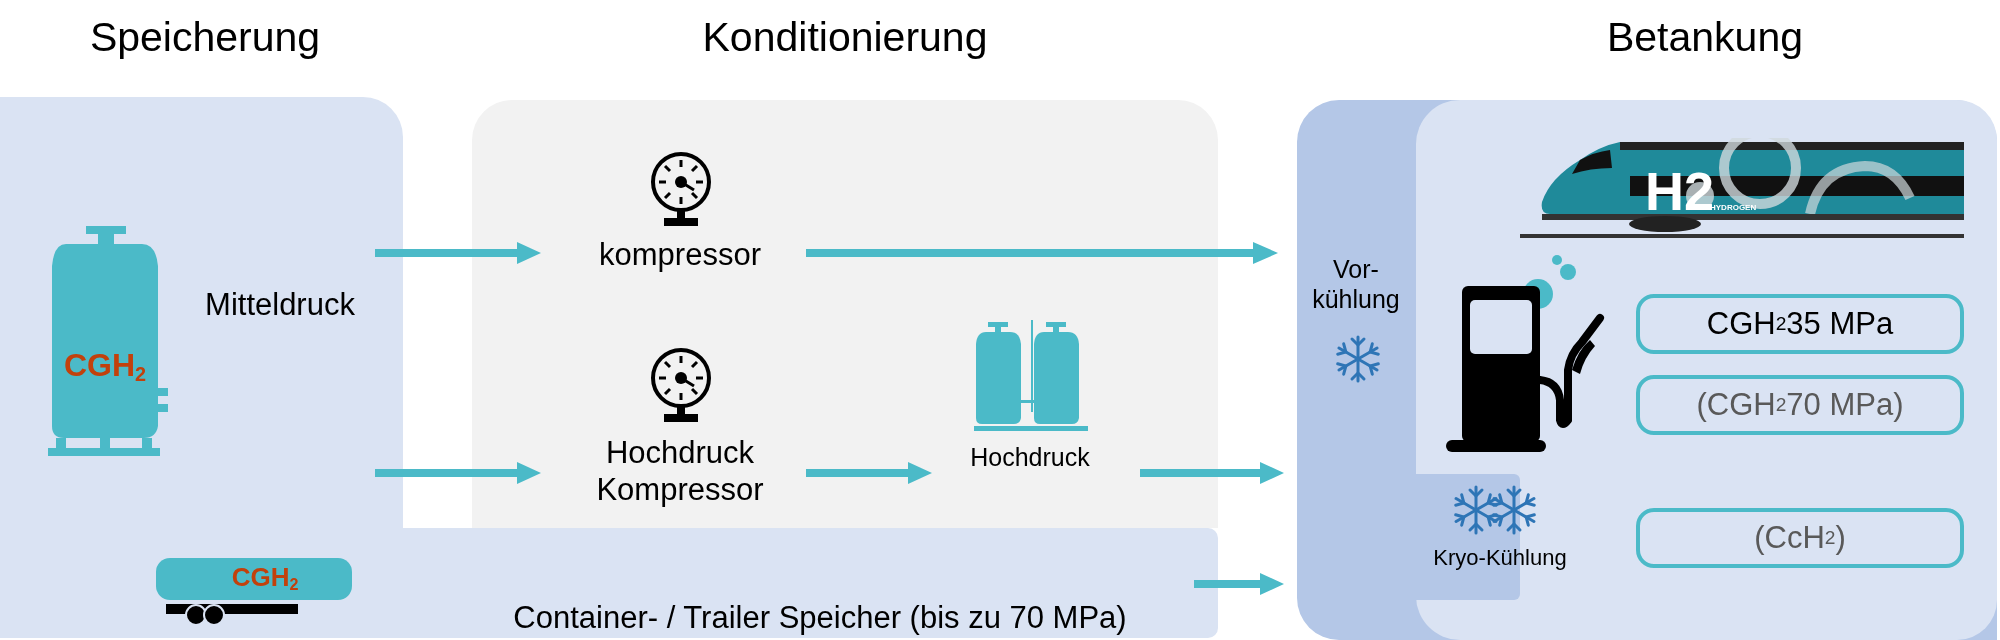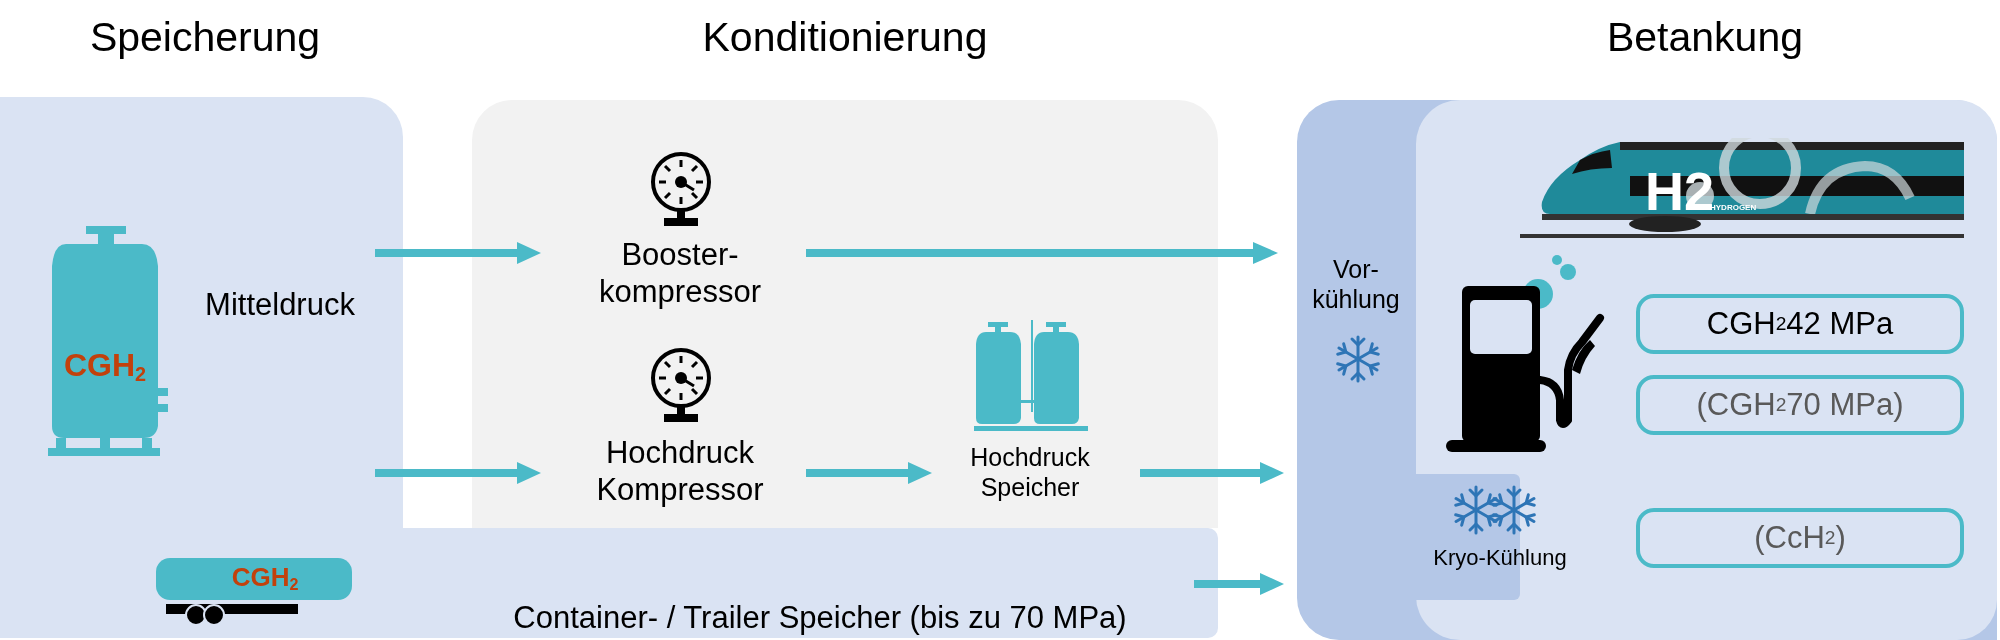--- a/index.html
+++ b/index.html
@@ -86,21 +86,20 @@
       <line x1="44" y1="41" x2="49" y2="46"></line>
     <line x1="49" y1="14" x2="44" y2="19"></line>
       <line x1="17" y1="46" x2="22" y2="41"></line>
     <line x1="33" y1="30" x2="46" y2="38"></line>
   </g>
   <circle cx="33" cy="30" r="6" fill="#000"></circle>
   <rect x="29" y="58" width="8" height="8" fill="#000"></rect>
   <rect x="16" y="66" width="34" height="8" fill="#000"></rect>
 </svg>
 <div class="label lbl-lg" style="left:560px;top:236px;width:240px;">
-  <div>Booster-</div>
   <div>kompressor</div>
 </div>
 
 <svg class="abs" style="left:648px;top:348px;" width="66" height="76" viewBox="0 0 66 76">
   <circle cx="33" cy="30" r="28" fill="none" stroke="#000" stroke-width="4"></circle>
   <g stroke="#000" stroke-width="3">
     <line x1="33" y1="8" x2="33" y2="15"></line>
       <line x1="33" y1="45" x2="33" y2="52"></line>
     <line x1="11" y1="30" x2="18" y2="30"></line>
       <line x1="48" y1="30" x2="55" y2="30"></line>
@@ -125,21 +124,20 @@
   <rect x="72" y="2" width="20" height="5" fill="#4bbac8"></rect>
     <rect x="79" y="7" width="6" height="5" fill="#4bbac8"></rect>
   <rect x="57" y="0" width="2" height="92" fill="#4bbac8"></rect>
   <path d="M12 12 H36 Q46 12 47 24 V98 Q46 104 40 104 H8 Q2 104 2 98 V24 Q3 12 12 12 Z" fill="#4bbac8"></path>
   <path d="M70 12 H94 Q104 12 105 24 V98 Q104 104 98 104 H66 Q60 104 60 98 V24 Q61 12 70 12 Z" fill="#4bbac8"></path>
   <rect x="46" y="80" width="16" height="3" fill="#4bbac8"></rect>
   <rect x="0" y="106" width="114" height="5" fill="#4bbac8"></rect>
 </svg>
 <div class="label lbl-sm" style="left:940px;top:442px;width:180px;font-size:25px;">
   <div>Hochdruck</div>
-  <div>Speicher</div>
 </div>
 
 <svg class="arrow" style="left:375px;top:242px;" width="166" height="22" viewBox="0 0 166 22">
     <rect x="0" y="7" width="145" height="8" fill="#4bbac8"></rect>
     <polygon points="142,0 166,11 142,22" fill="#4bbac8"></polygon>
   </svg>
 <svg class="arrow" style="left:806px;top:242px;" width="472" height="22" viewBox="0 0 472 22">
     <rect x="0" y="7" width="450" height="8" fill="#4bbac8"></rect>
     <polygon points="447,0 472,11 447,22" fill="#4bbac8"></polygon>
   </svg>
@@ -226,21 +224,21 @@
   <rect x="30" y="50" width="62" height="54" rx="5" fill="#dae3f3"></rect>
   <rect x="6" y="190" width="100" height="12" rx="6" fill="#000"></rect>
   <path d="M100 130 Q118 132 120 150 V170 Q122 178 128 170 V120 Q130 104 142 92 L160 68" fill="none" stroke="#000" stroke-width="8" stroke-linecap="round"></path>
   <path d="M132 120 Q138 100 150 90 L155 96 Q144 108 140 124 Z" fill="#000"></path>
 </svg>
 
 <div class="pill" style="left:1636px;top:294px;width:328px;height:60px;">
   <span></span>
     <span>CGH</span>
     <sub>2</sub>
-    <span> 42 MPa</span>
+    <span> 35 MPa</span>
     <span></span>
 </div>
 <div class="pill dim" style="left:1636px;top:375px;width:328px;height:60px;">
   <span>(</span>
     <span>CGH</span>
     <sub>2</sub>
     <span> 70 MPa</span>
     <span>)</span>
 </div>
 <div class="pill dim" style="left:1636px;top:508px;width:328px;height:60px;">

